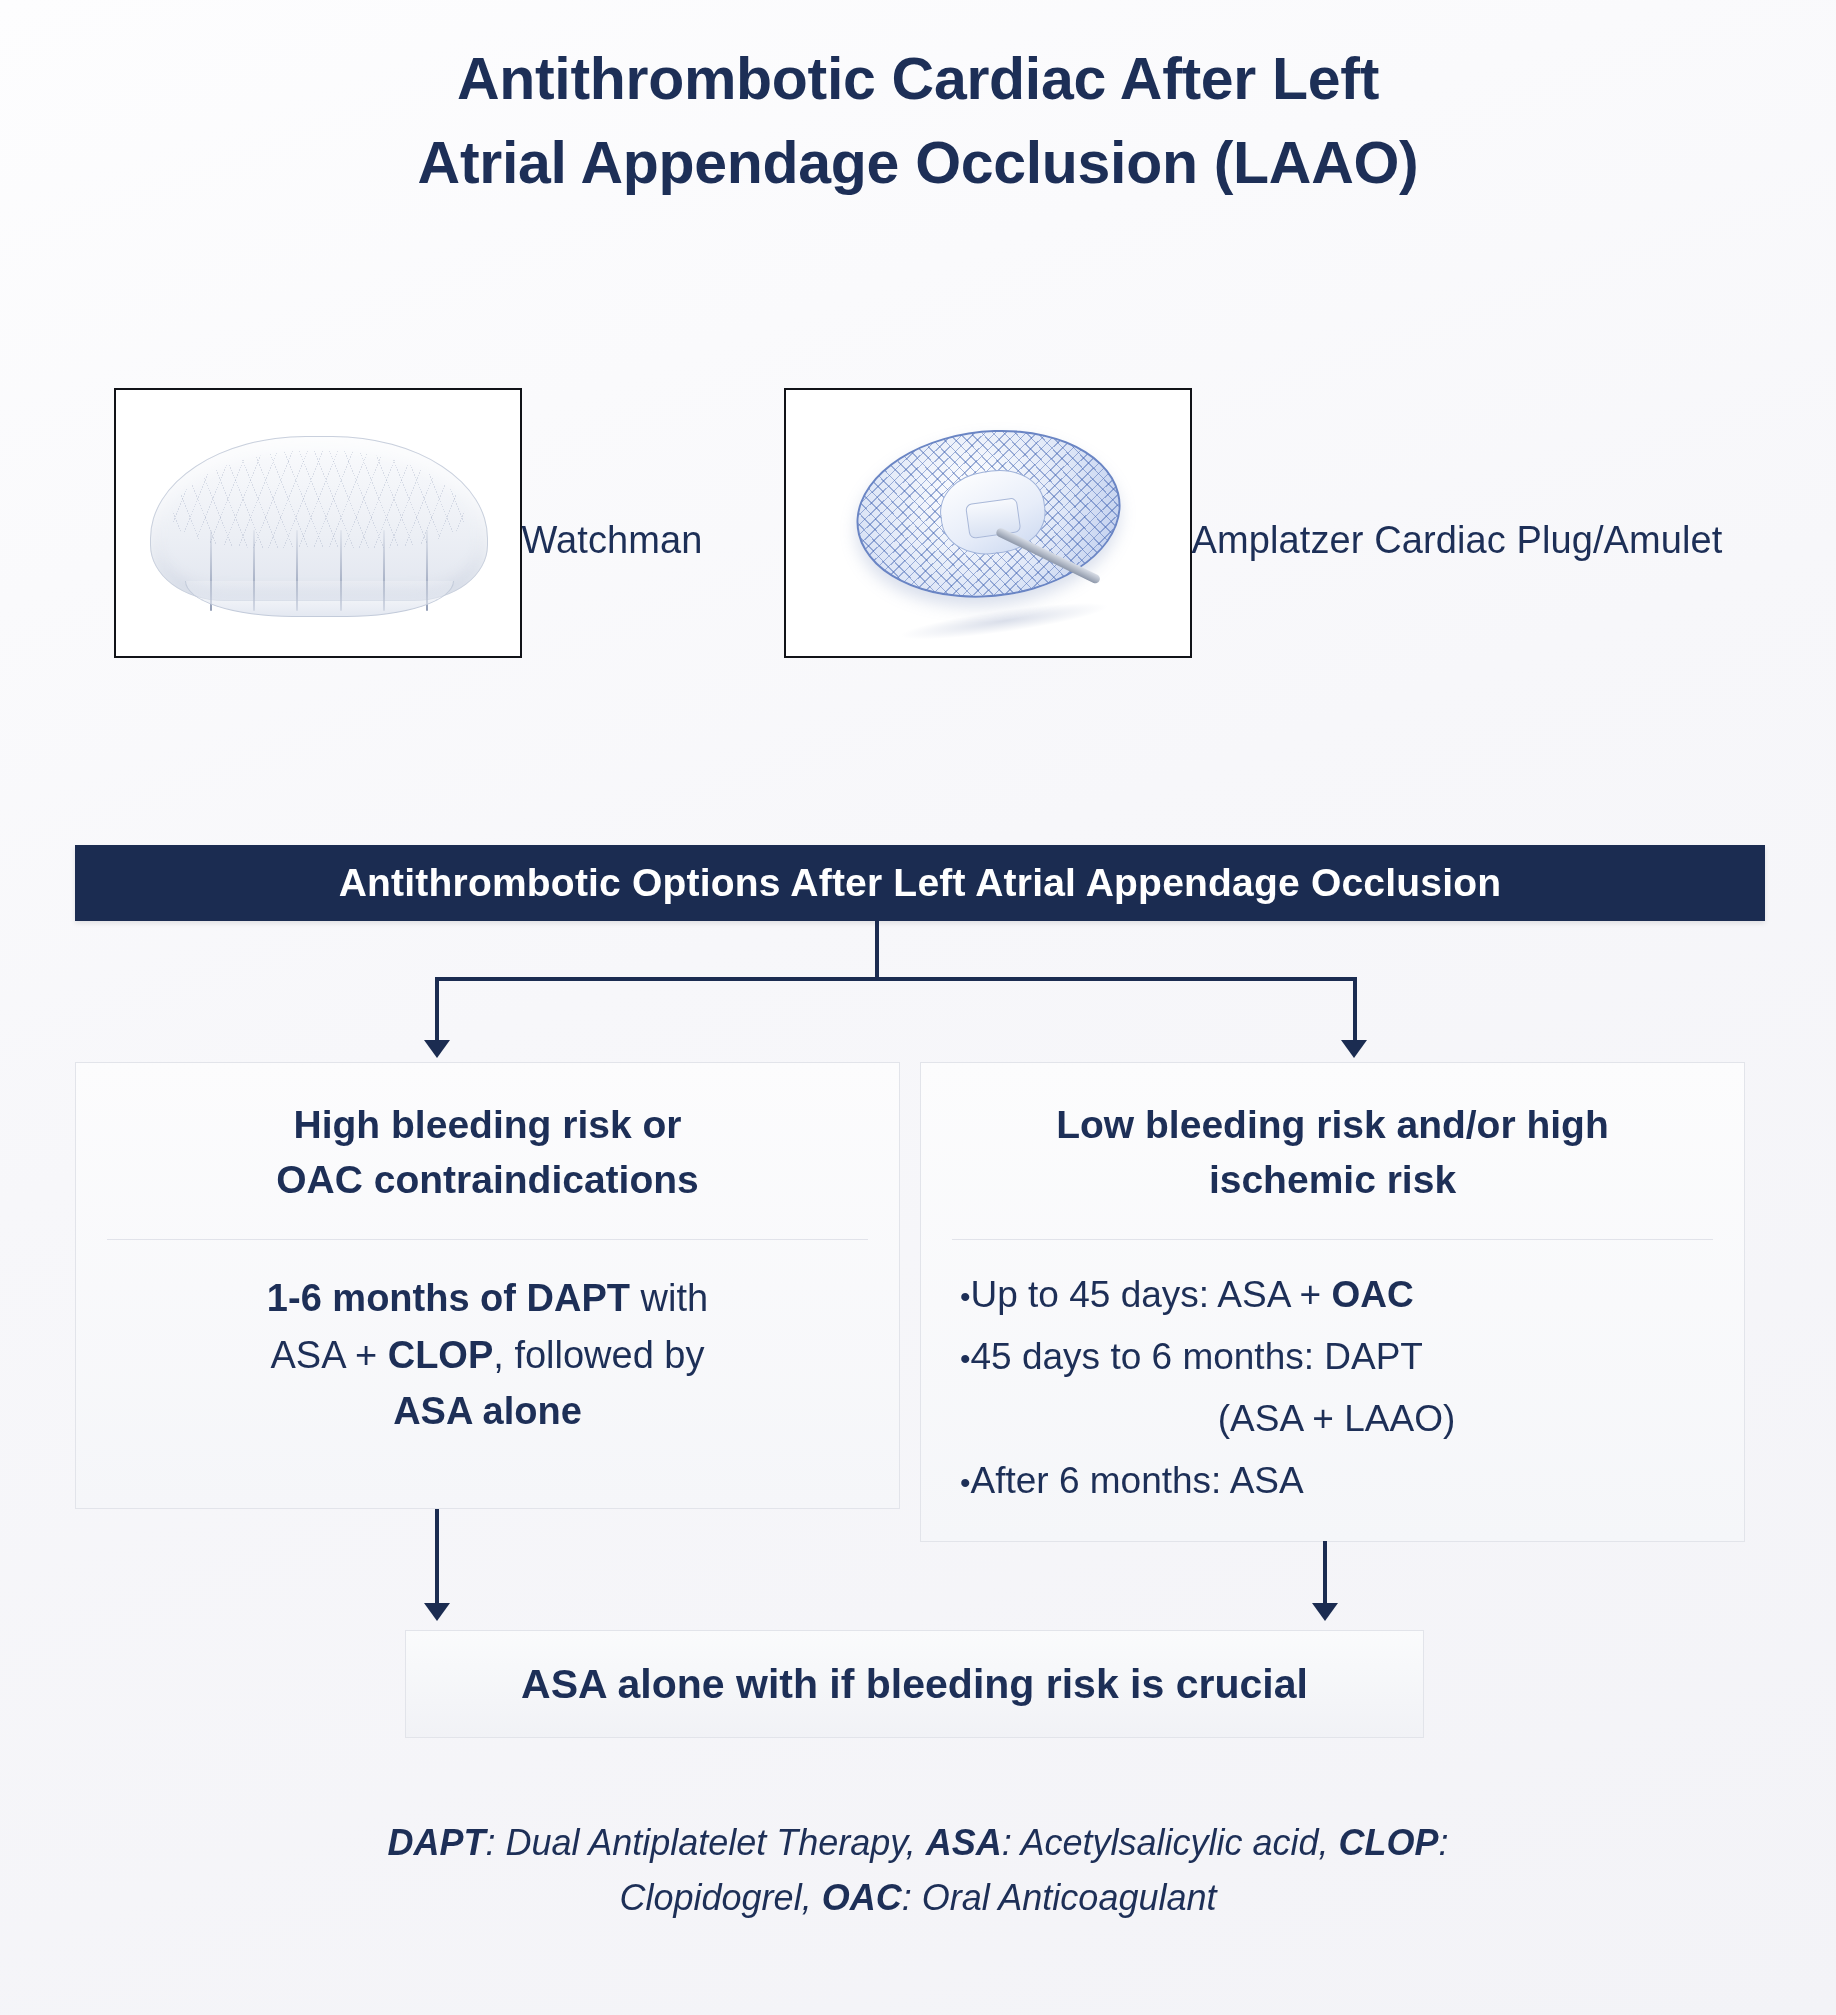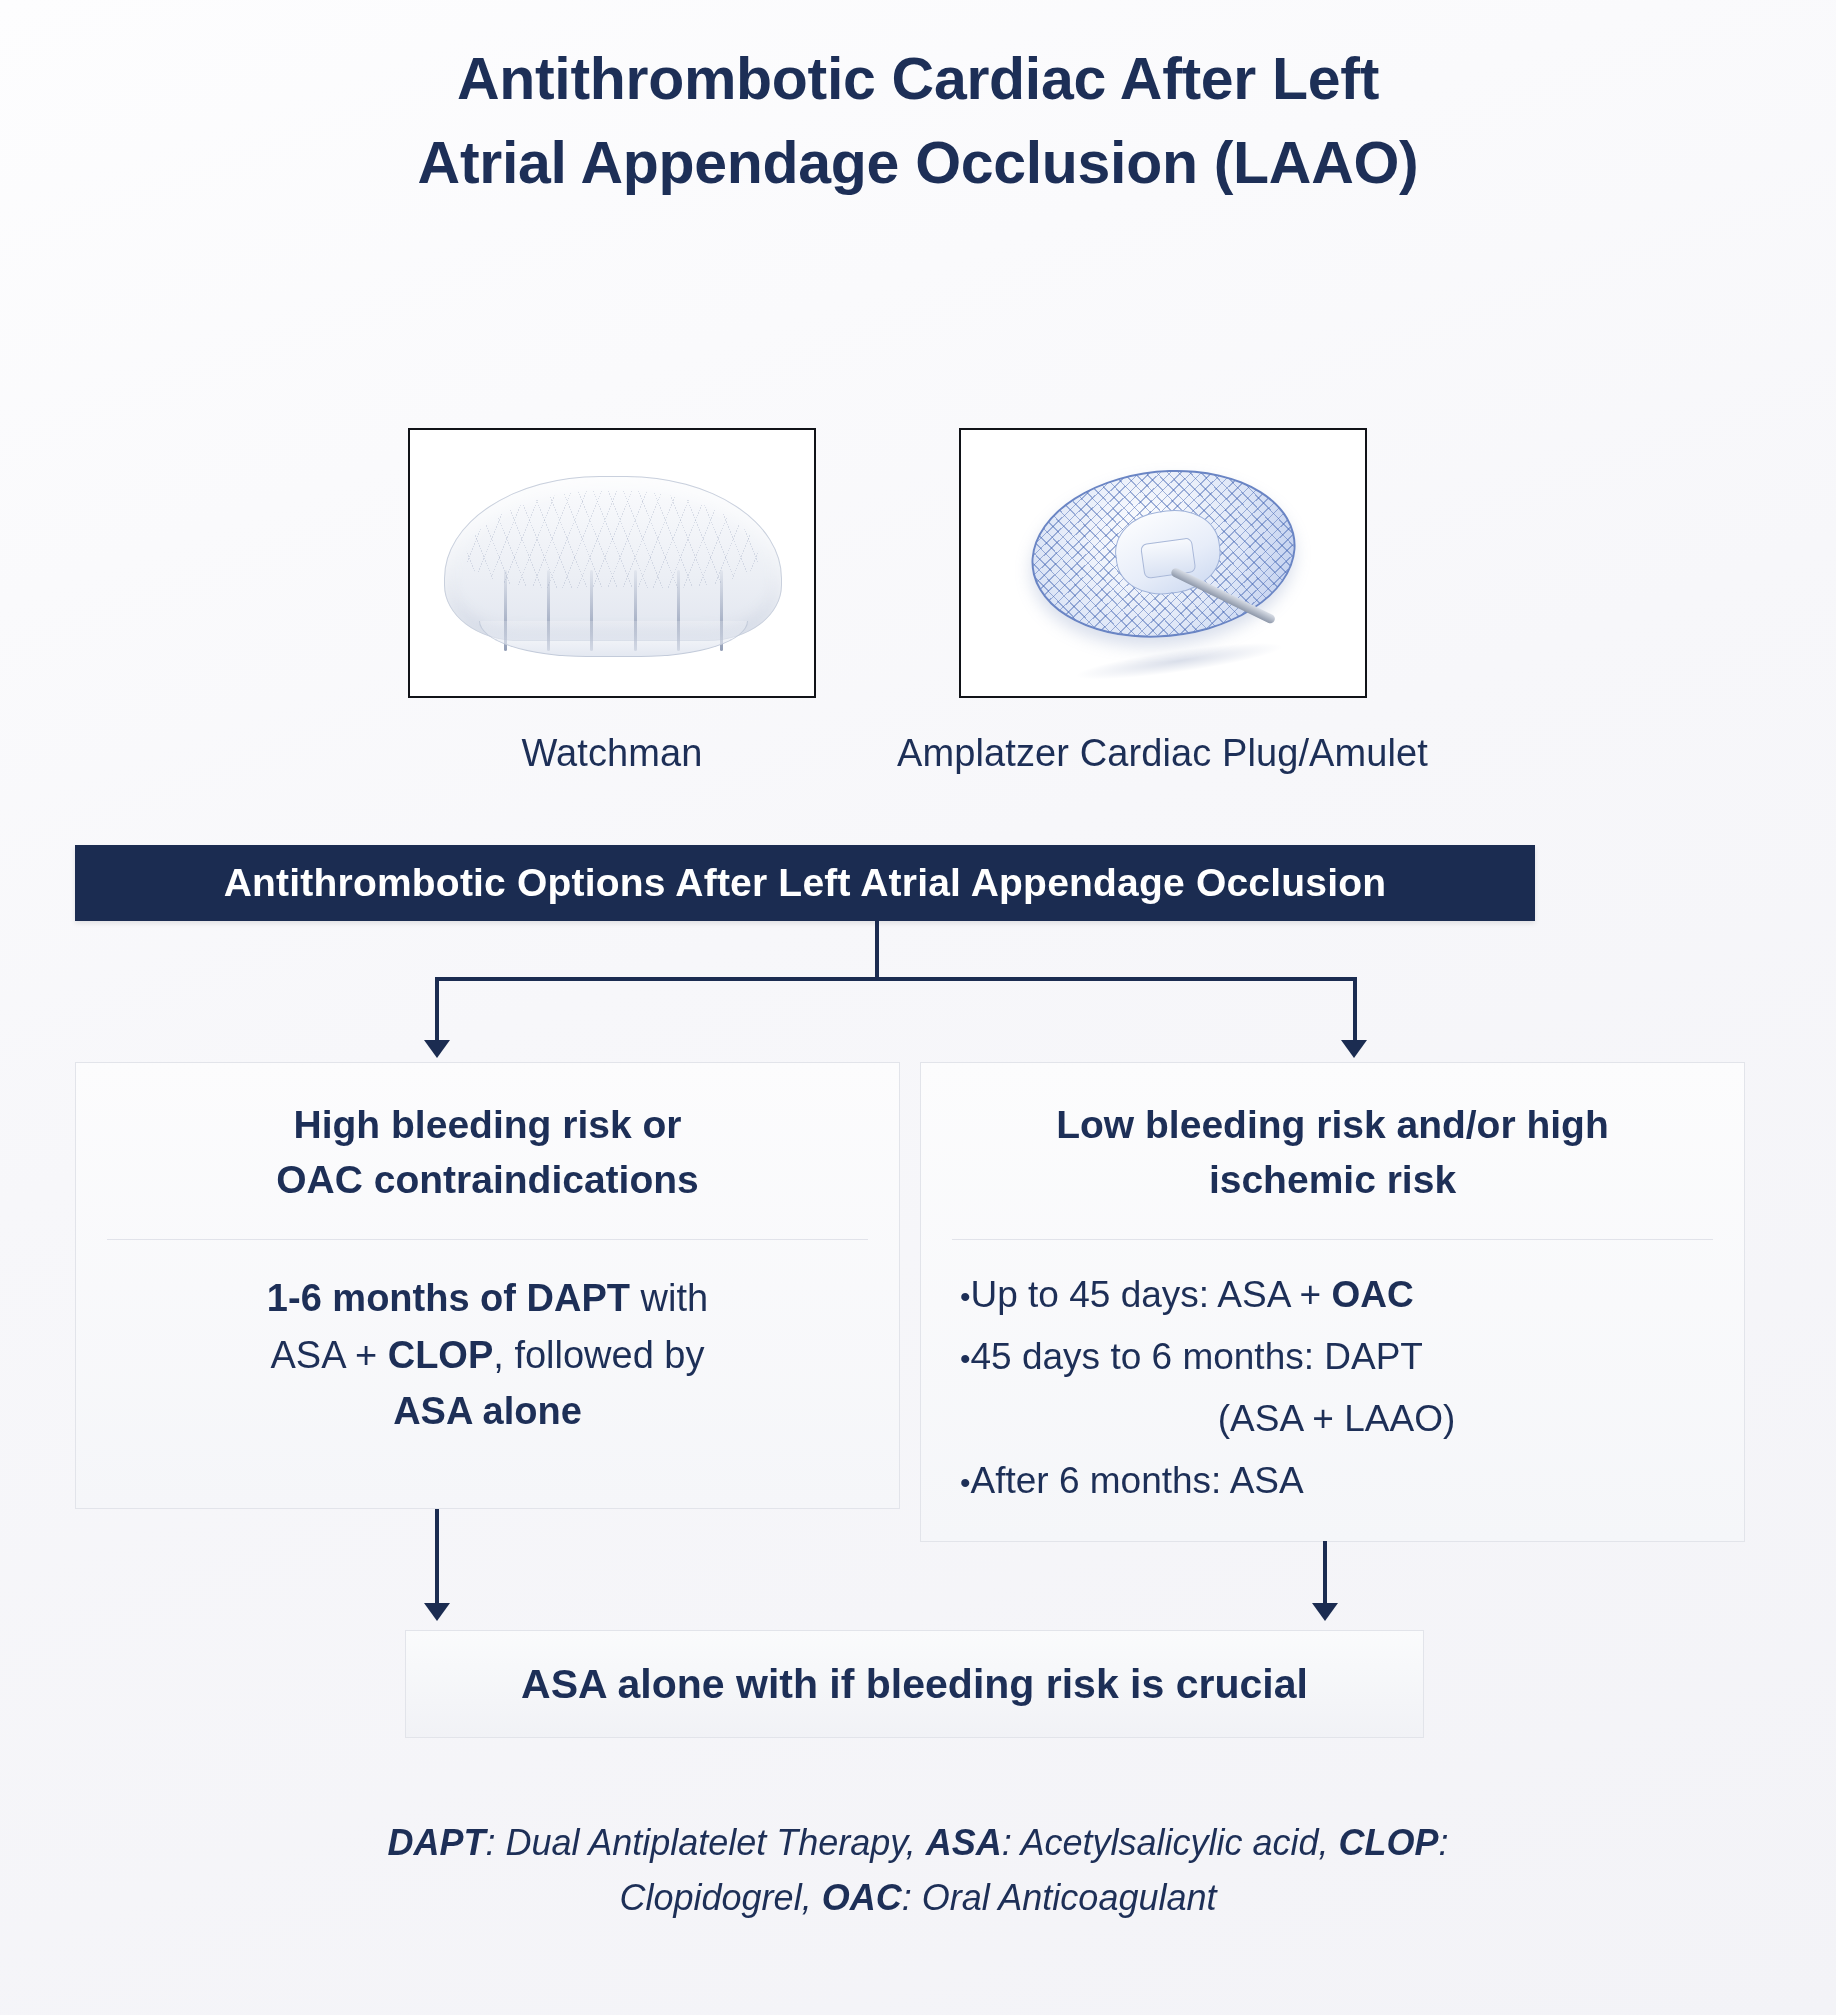--- a/index.html
+++ b/index.html
@@ -41,23 +41,22 @@
     position: absolute;
     top: 388px;
     left: 0;
     width: 1836px;
     display: flex;
     justify-content: center;
     gap: 81px;
   }
   .device {
     display: flex;
-    flex-direction: column;
+    flex-direction: row;
     align-items: center;
-    margin-top: 40px;
   }
   .device-frame {
     width: 404px;
     height: 266px;
     border: 2.2px solid #111318;
     background: #ffffff;
     position: relative;
     overflow: hidden;
   }
   .device-caption {
@@ -172,21 +171,21 @@
     position: absolute;
     top: 845px;
     left: 0;
     width: 1836px;
     height: 921px;
   }
   .header-bar {
     position: absolute;
     left: 75px;
     top: 0;
-    width: 1460px;
+    width: 1690px;
     height: 76px;
     background: #1b2c51;
     color: #ffffff;
     display: flex;
     align-items: center;
     justify-content: center;
     font-size: 39px;
     font-weight: bold;
     letter-spacing: 0.2px;
     box-shadow: 0 3.3px 5.4px rgba(0,0,0,0.10);

